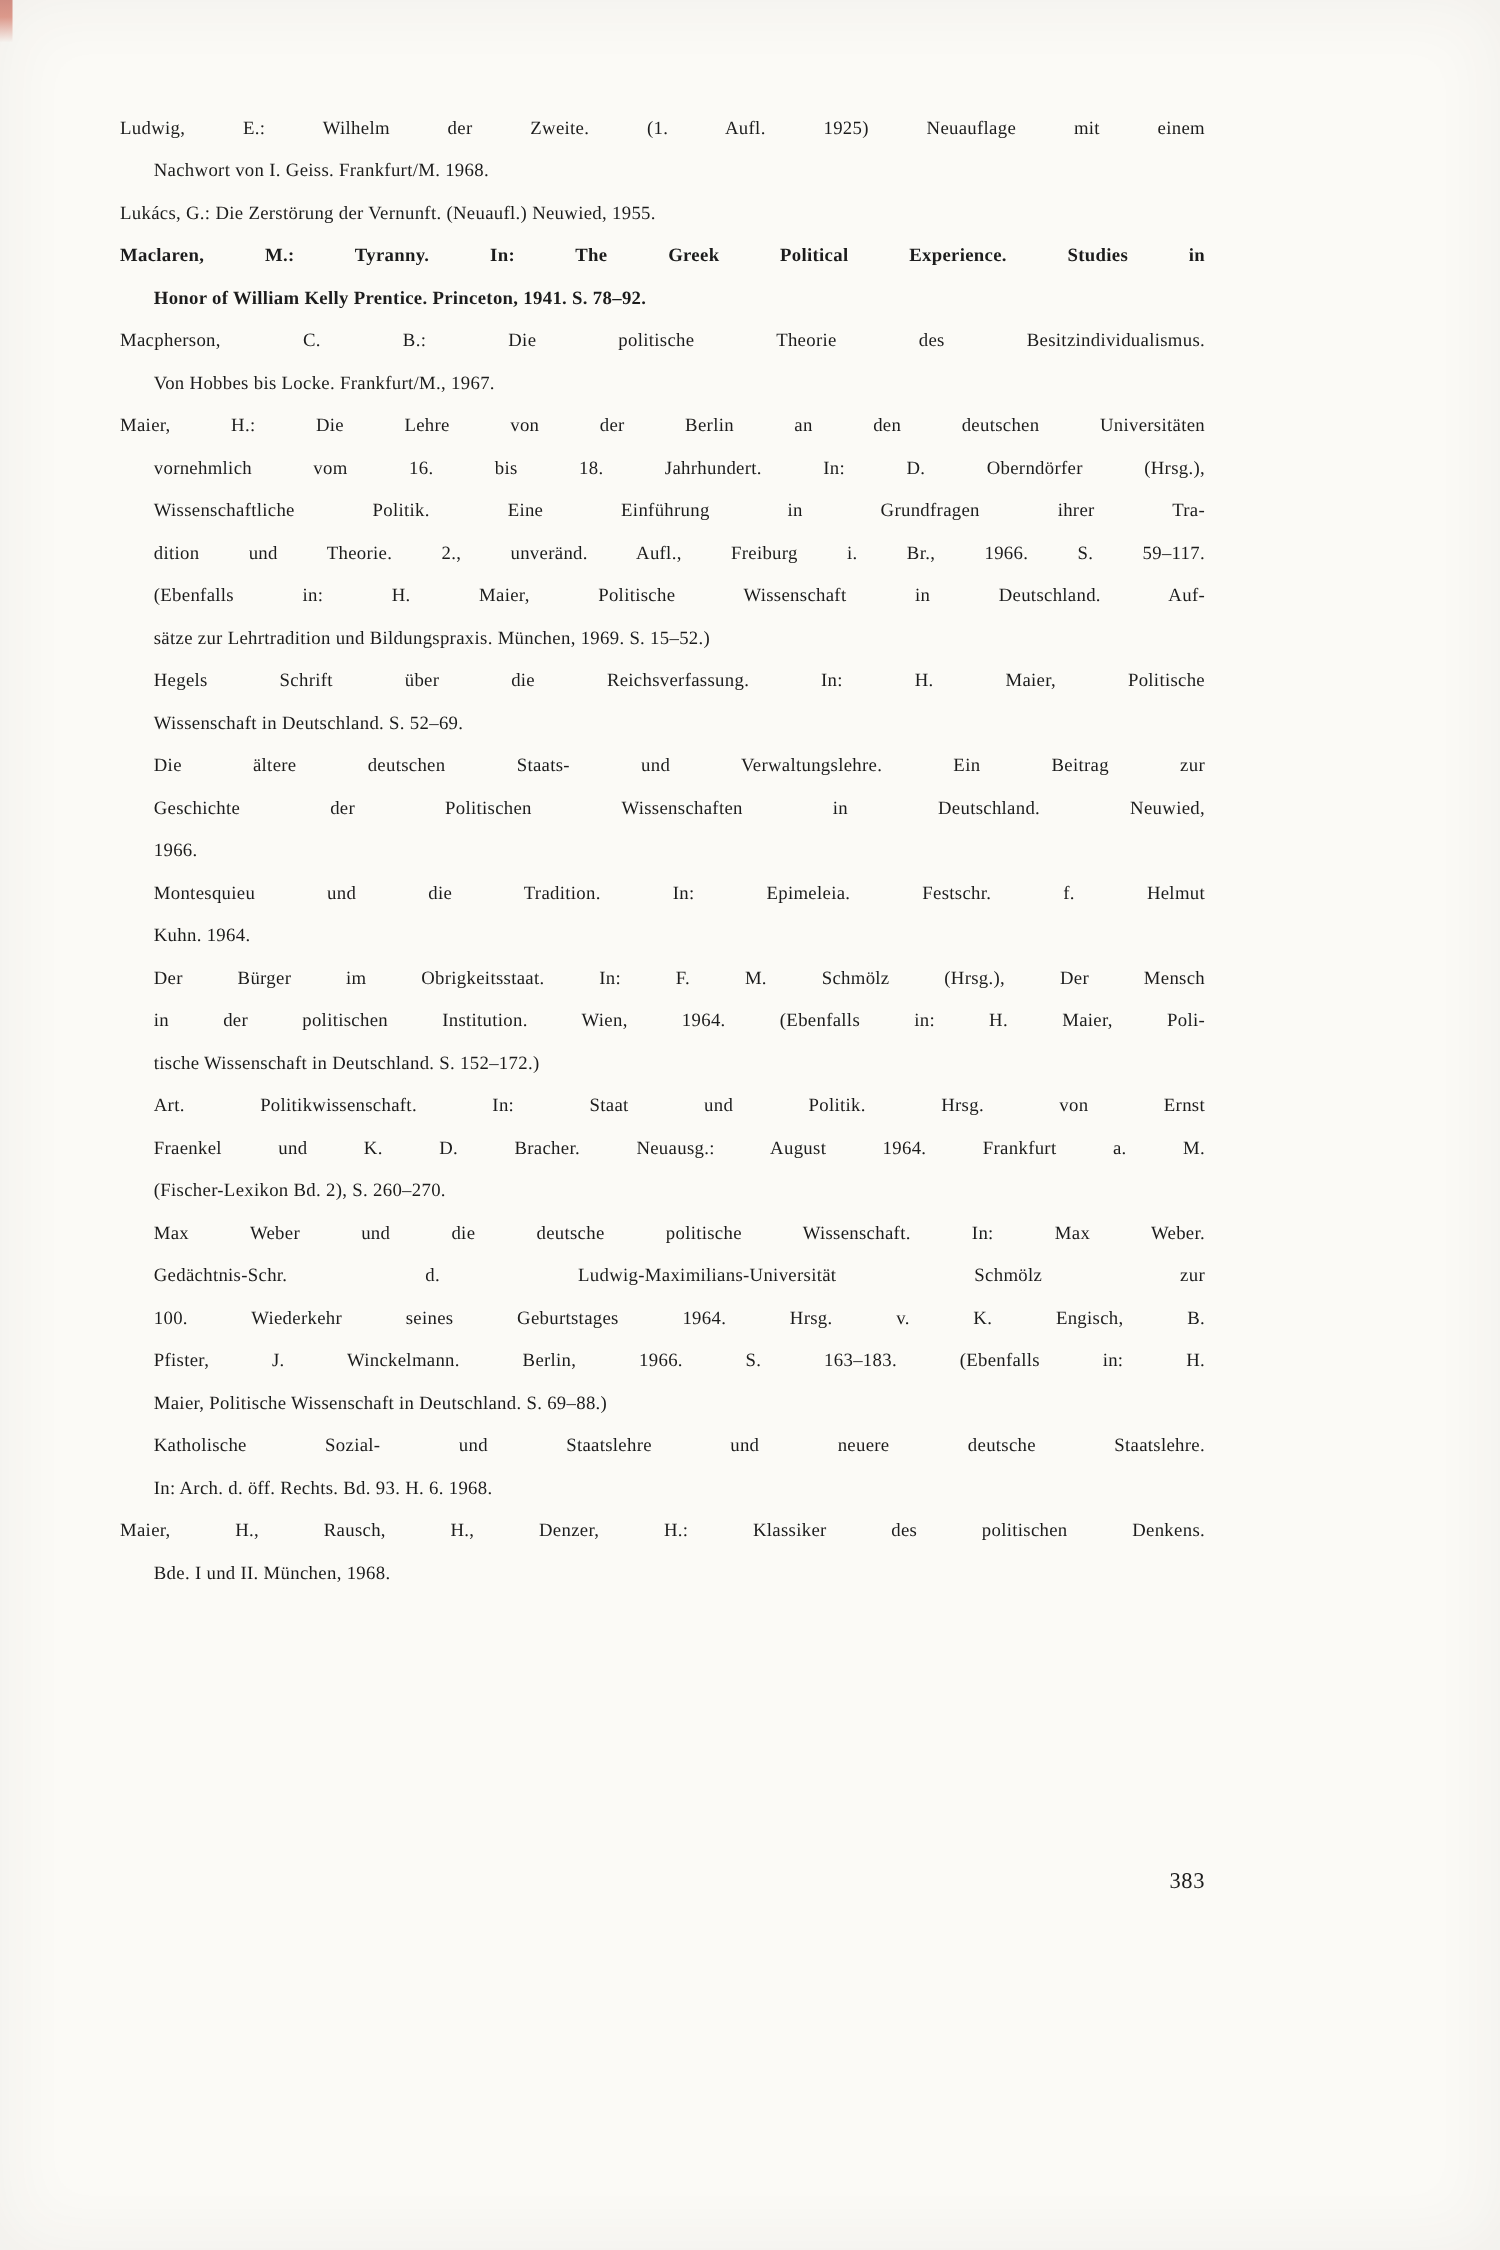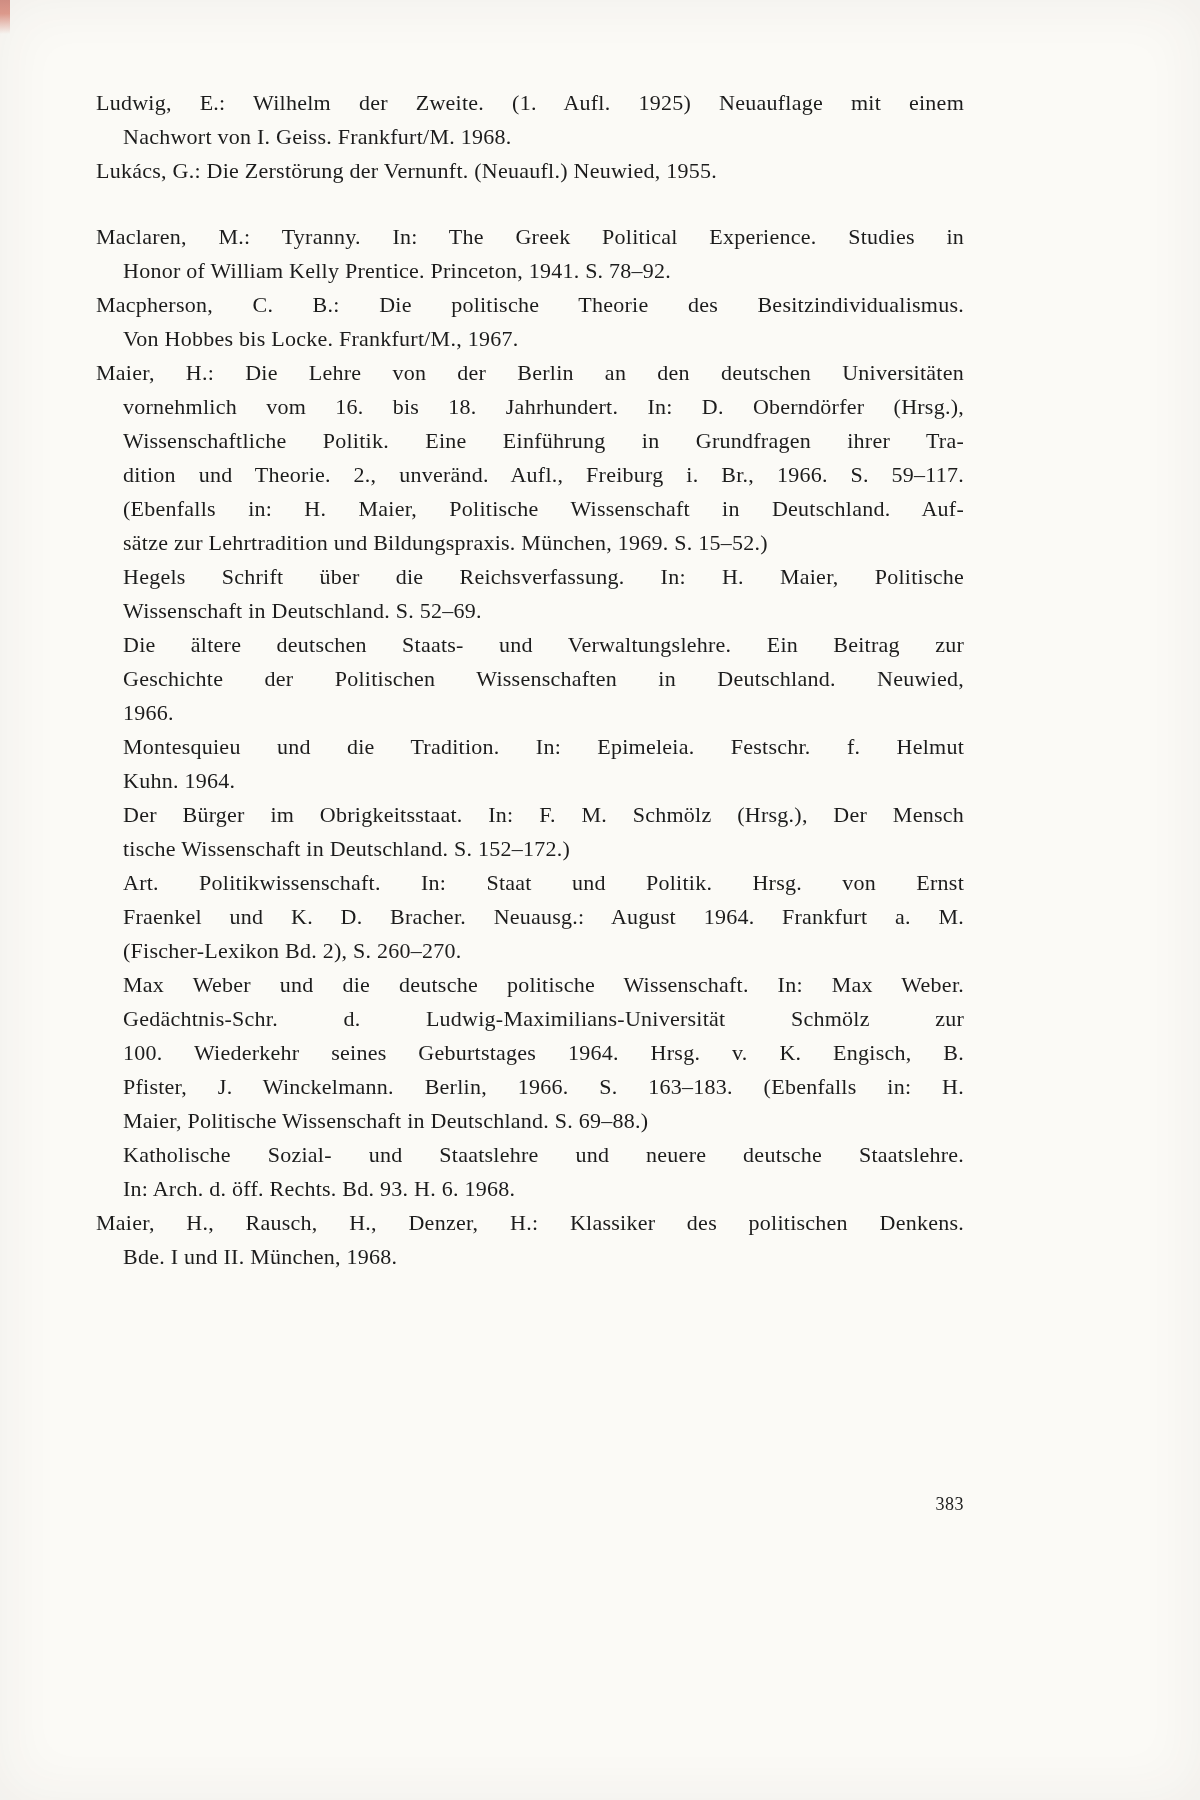--- a/index.html
+++ b/index.html
@@ -25,26 +25,26 @@
     background: linear-gradient(180deg, #b23a2a 0%, #c8503a 40%, rgba(200,80,58,0) 100%);
     opacity: 0.55;
   }
   .text-block {
     position: absolute;
     left: 96px;
     top: 86px;
     width: 868px;
   }
   .entry {
-    font-size: 22px;
+    font-size: 15px;
     line-height: 34px;
     letter-spacing: 0.25px;
   }
   .entry.gap {
-    margin-top: 32px;
+    font-weight: bold;
   }
   .line {
     text-align: justify;
     text-align-last: justify;
   }
   .line.last {
     text-align-last: left;
   }
   .line.cont {
     padding-left: 27px;
@@ -105,20 +105,21 @@
     <div class="line cont last">1966.</div>
   </div>
 
   <div class="entry">
     <div class="line cont">Montesquieu und die Tradition. In: Epimeleia. Festschr. f. Helmut</div>
     <div class="line cont last">Kuhn. 1964.</div>
   </div>
 
   <div class="entry">
     <div class="line cont">Der Bürger im Obrigkeitsstaat. In: F. M. Schmölz (Hrsg.), Der Mensch</div>
+    <div class="line cont">in der politischen Institution. Wien, 1964. (Ebenfalls in: H. Maier, Poli-</div>
     <div class="line cont last">tische Wissenschaft in Deutschland. S. 152–172.)</div>
   </div>
 
   <div class="entry">
     <div class="line cont">Art. Politikwissenschaft. In: Staat und Politik. Hrsg. von Ernst</div>
     <div class="line cont">Fraenkel und K. D. Bracher. Neuausg.: August 1964. Frankfurt a. M.</div>
     <div class="line cont last">(Fischer-Lexikon Bd. 2), S. 260–270.</div>
   </div>
 
 

